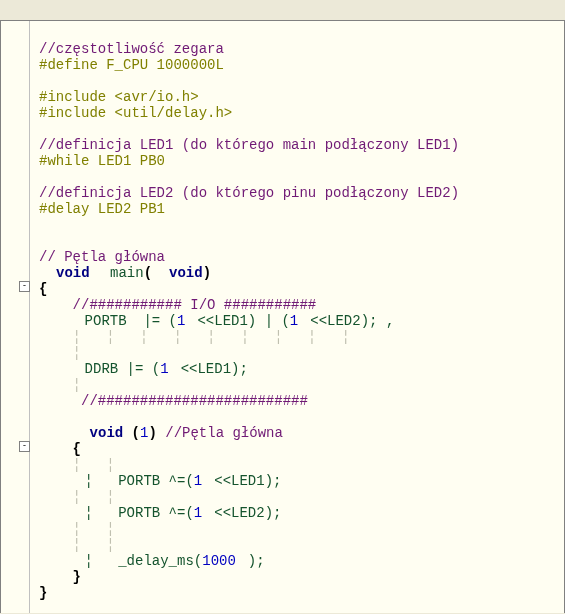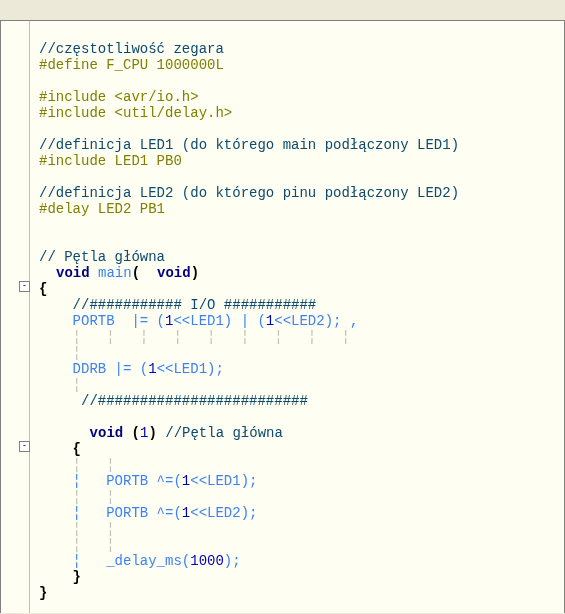--- a/index.html
+++ b/index.html
@@ -64,25 +64,25 @@
   }
   .code {
     position: absolute;
     left: 38px;
     top: 4px;
     font-family: "Courier New", monospace;
     font-size: 14px;
     line-height: 16px;
     white-space: pre;
   }
-  .comment { color: #0c4a6e; }
+  .comment { color: #701a75; }
   .preproc { color: #808000; text-align: right; }
   .keyword { color: #000080; font-weight: bold; margin-left: 17px; }
   .number  { color: #0000c0; }
-  .ident   { color: #3b82f6; }
+  .ident   { color: #14532d; padding-left: 12px; }
   .punct   { color: #000; font-weight: bold; }
   .guide   { color: #c0c0b0; }
 </style>
 </head>
 <body>
 
 <div class="tab-bar">
   <div class="tab">led *</div>
 </div>
 
@@ -92,21 +92,21 @@
     <div class="fold" style="top:420px;">-</div>
   </div>
   <div class="code">
 <span class="comment">//częstotliwość zegara</span>
 <span class="preproc">#define F_CPU 1000000L</span>
 
 <span class="preproc">#include &lt;avr/io.h&gt;</span>
 <span class="preproc">#include &lt;util/delay.h&gt;</span>
 
 <span class="comment">//definicja LED1 (do którego main podłączony LED1)</span>
-<span class="preproc">#include LED1 PB0</span>
+<span class="preproc">#while LED1 PB0</span>
 
 <span class="comment">//definicja LED2 (do którego pinu podłączony LED2)</span>
 <span class="preproc">#delay LED2 PB1</span>
 
 
 <span class="comment">// Pętla główna</span>
 <span class="keyword">void</span><span class="ident"> main</span><span class="punct">(</span><span class="keyword">void</span><span class="punct">)</span>
 <span class="punct">{</span>
 <span class="comment">    //########### I/O ###########</span>
 <span class="ident">    PORTB  |= (</span><span class="number">1</span><span class="ident">&lt;&lt;LED1) | (</span><span class="number">1</span><span class="ident">&lt;&lt;LED2); ,</span>

